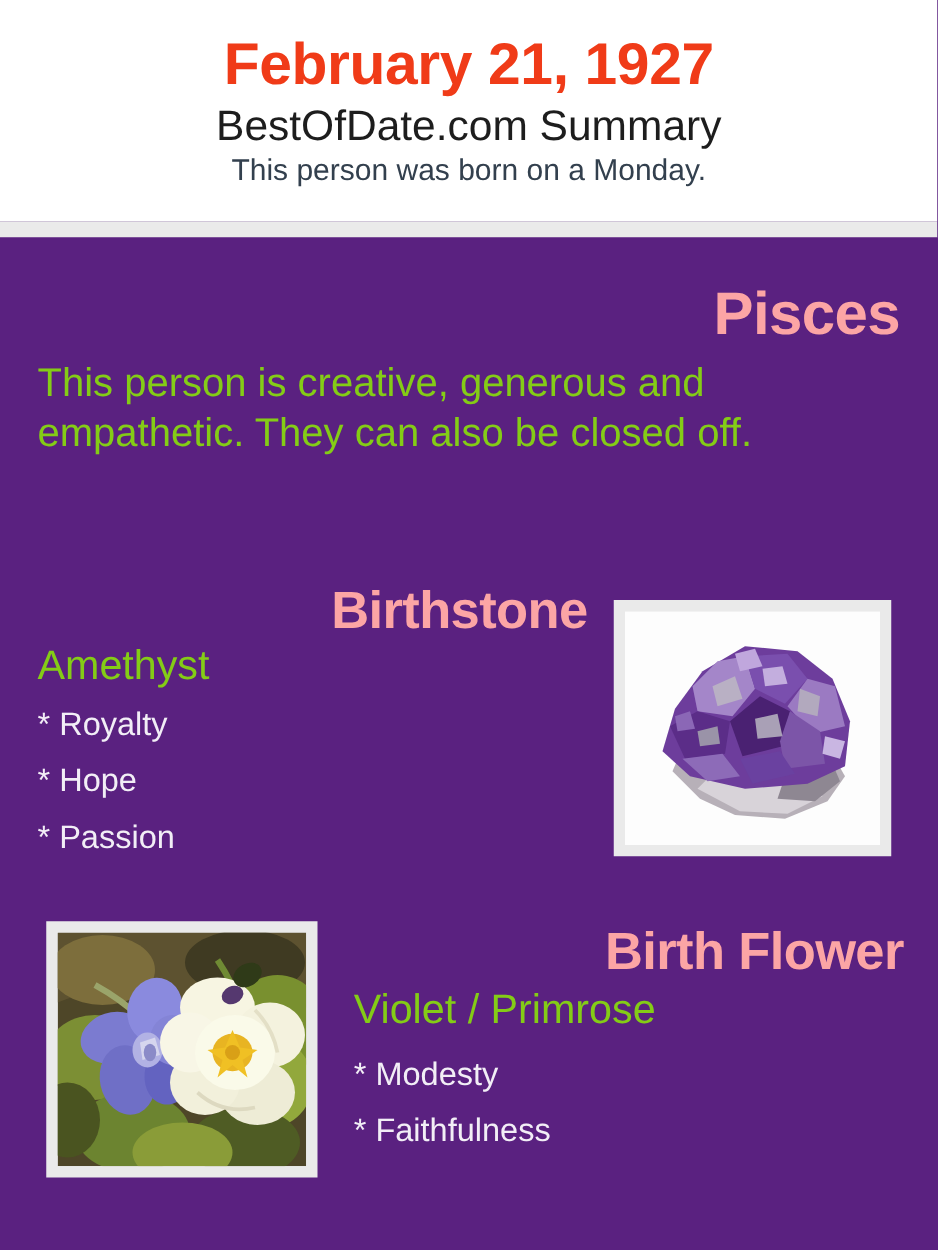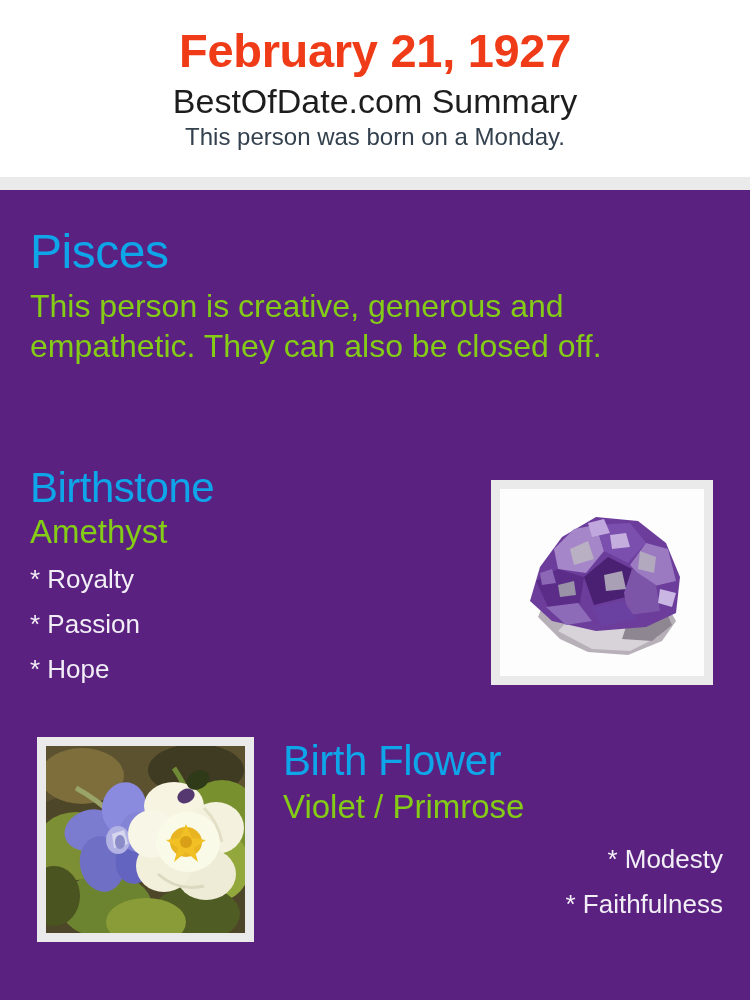--- a/index.html
+++ b/index.html
@@ -71,23 +71,24 @@
   .body-area {
     position: absolute;
     left: 0;
     top: 190px;
     width: 750px;
     height: 810px;
     background: #5a2180;
   }
 
   .section-heading {
-    color: #0ea5e9;
-    font-weight: normal;
+    color: #fca5a5;
+    font-weight: bold;
     letter-spacing: -0.5px;
+    text-align: right;
   }
 
   .section-sub {
     color: #84cc16;
     font-weight: normal;
   }
 
   .bullets {
     list-style: none;
   }
@@ -159,21 +160,20 @@
   }
 
   .birthflower-name {
     font-size: 33px;
     line-height: 41px;
     margin-top: -1px;
   }
 
   .birthflower-bullets {
     margin-top: 10px;
-    text-align: right;
   }
 
   .birthflower-bullets li {
     font-size: 26px;
     line-height: 45px;
   }
 
   
   .photo-frame {
     position: absolute;
@@ -221,22 +221,22 @@
     <div class="zodiac">
       <div class="section-heading zodiac-title">Pisces</div>
       <div class="section-sub zodiac-desc">This person is creative, generous and empathetic. They can also be closed off.</div>
     </div>
 
     <div class="birthstone">
       <div class="section-heading birthstone-title">Birthstone</div>
       <div class="section-sub birthstone-name">Amethyst</div>
       <ul class="bullets birthstone-bullets">
         <li>* Royalty</li>
+        <li>* Hope</li>
         <li>* Passion</li>
-        <li>* Hope</li>
       </ul>
     </div>
 
     <div class="birthflower">
       <div class="section-heading birthflower-title">Birth Flower</div>
       <div class="section-sub birthflower-name">Violet / Primrose</div>
       <ul class="bullets birthflower-bullets">
         <li>* Modesty</li>
         <li>* Faithfulness</li>
       </ul>

